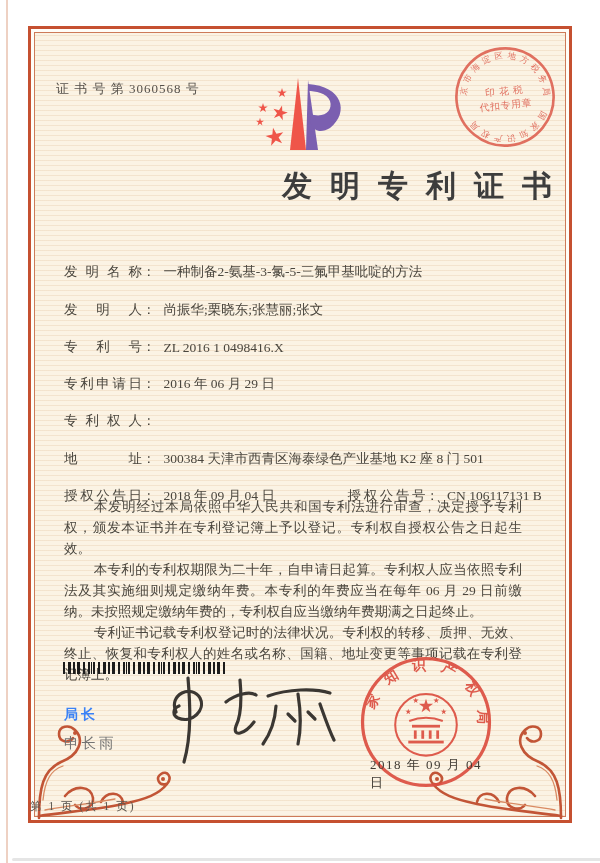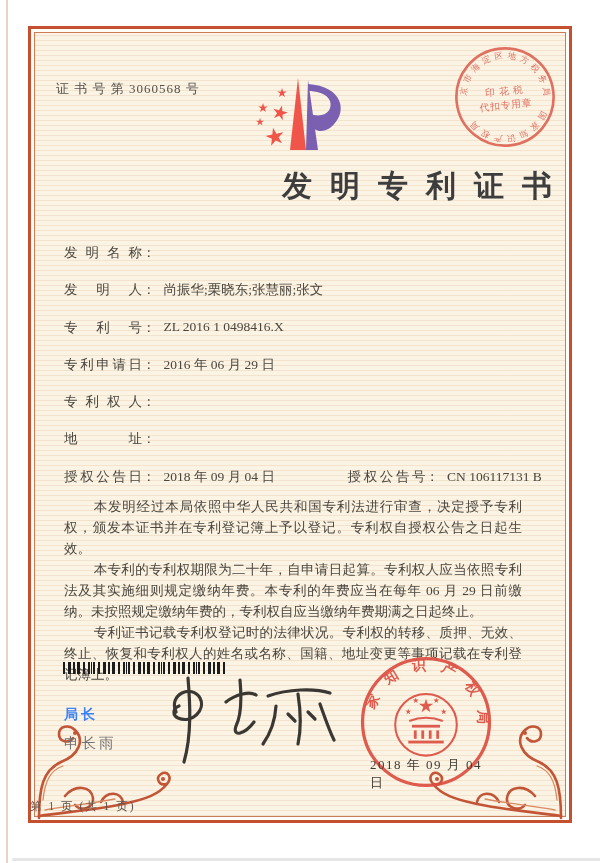--- a/index.html
+++ b/index.html
@@ -9,21 +9,21 @@
   .bottom-shadow{position:absolute;left:12px;right:12px;bottom:2px;height:3px;background:rgba(0,0,0,.10);border-radius:2px;}
   .frame{position:absolute;left:28px;top:26px;width:544px;height:797px;border:3px solid #c55030;box-sizing:border-box;background:#fffdf8;}
   .frame-inner{position:absolute;left:3px;top:3px;right:3px;bottom:3px;border:1px solid #cd7a58;
         background:repeating-linear-gradient(0deg, rgba(205,150,95,.17) 0 1px, rgba(0,0,0,0) 1px 5px),#fbf3e4;}
   .cert-no{position:absolute;left:56px;top:80px;font-size:13px;letter-spacing:1px;color:#55504a;}
   .logo{position:absolute;left:248px;top:70px;width:104px;height:88px;}
   .seal-tax{position:absolute;left:452px;top:44px;width:106px;height:106px;opacity:.85;transform:rotate(-6deg);}
   .title{position:absolute;left:30px;top:166px;width:540px;text-align:right;font-size:30px;font-weight:700;
         letter-spacing:18px;text-indent:18px;color:#3d3d3d;margin:0;}
   .fields{position:absolute;left:64px;top:244px;width:462px;font-size:13.5px;}
-  .frow{height:37.3px;display:flex;align-items:flex-start;}
+  .frow{height:37.3px;display:flex;align-items:flex-end;}
   .flabel{display:inline-block;width:78px;text-align:justify;text-align-last:justify;flex:none;}
   .fcolon{flex:none;}
   .fvalue{margin-left:8px;white-space:nowrap;}
   .fvalue.first-half{width:158px;flex:none;}
   .pair2{display:flex;align-items:center;margin-left:26px;}
   .body-text{position:absolute;left:64px;top:496px;width:458px;font-size:13.5px;line-height:21px;text-align:justify;}
   .body-text p{margin:0;text-indent:2.2em;}
   .barcode{position:absolute;left:63px;top:662px;width:163px;height:12px;
         background:repeating-linear-gradient(90deg,#1c1c1c 0 2px,rgba(0,0,0,0) 2px 5px),
                    repeating-linear-gradient(90deg,#1c1c1c 0 1px,rgba(0,0,0,0) 1px 7px);}
@@ -110,20 +110,21 @@
     <text x="60" y="57" text-anchor="middle" font-size="11" letter-spacing="1" fill="#dc5a4a">印 花 税</text>
     <text x="60" y="73" text-anchor="middle" font-size="11" letter-spacing="1" fill="#dc5a4a">代扣专用章</text>
   </svg>
 
   <h1 class="title">发明专利证书</h1>
 
   <div class="fields">
     <div class="frow">
       <span class="flabel">发明名称</span>
         <span class="fcolon">：</span>
+      <span class="fvalue">一种制备2-氨基-3-氯-5-三氟甲基吡啶的方法</span>
     </div>
     <div class="frow">
       <span class="flabel">发明人</span>
         <span class="fcolon">：</span>
       <span class="fvalue">尚振华;栗晓东;张慧丽;张文</span>
     </div>
     <div class="frow">
       <span class="flabel">专利号</span>
         <span class="fcolon">：</span>
       <span class="fvalue">ZL 2016 1 0498416.X</span>
@@ -133,20 +134,21 @@
         <span class="fcolon">：</span>
       <span class="fvalue">2016 年 06 月 29 日</span>
     </div>
     <div class="frow">
       <span class="flabel">专利权人</span>
         <span class="fcolon">：</span>
     </div>
     <div class="frow">
       <span class="flabel">地址</span>
         <span class="fcolon">：</span>
+      <span class="fvalue">300384 天津市西青区海泰绿色产业基地 K2 座 8 门 501</span>
     </div>
     <div class="frow">
       <span class="flabel">授权公告日</span>
         <span class="fcolon">：</span>
       <span class="fvalue first-half">2018 年 09 月 04 日</span>
       <span class="pair2">
         <span class="flabel">授权公告号</span>
           <span class="fcolon">：</span>
         <span class="fvalue">CN 106117131 B</span>
       </span>

